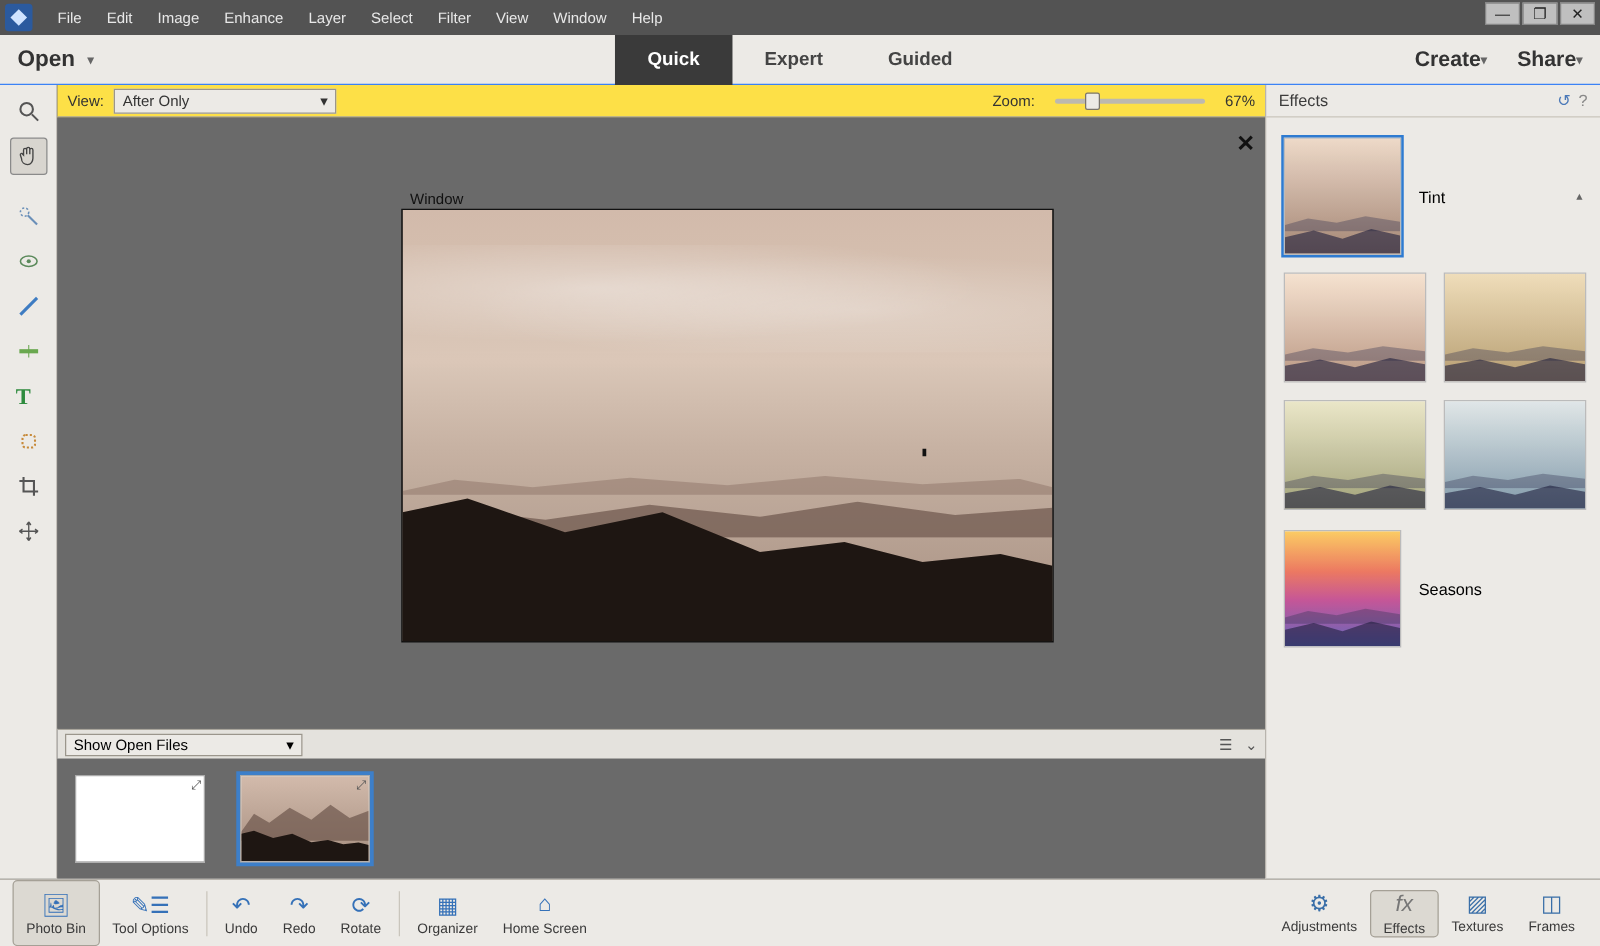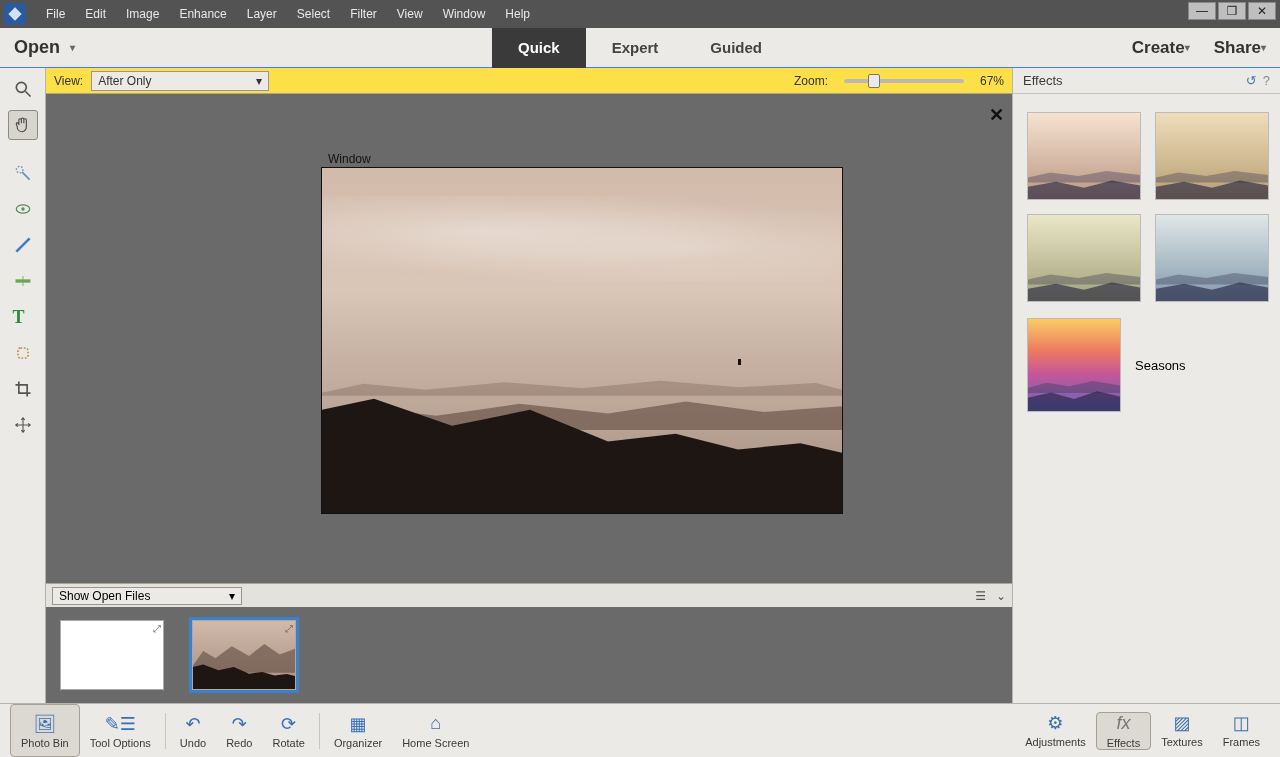--- a/index.html
+++ b/index.html
@@ -264,20 +264,28 @@
 
   <div class="effects-panel">
     <div class="effects-head">
       <span>Effects</span>
       <div class="effects-head-icons">
         <span>↺</span>
         <span style="color:#888;">?</span>
       </div>
     </div>
     <div class="effects-body">
+      <div class="fx-row selected">
+        <div class="fx-thumb lk-tint">
+            <div class="sky"></div>
+            <div class="mnt"></div>
+          </div>
+        <span>Tint</span>
+        <span class="fx-collapse">▴</span>
+      </div>
       <div class="fx-grid">
         <div class="var-thumb v1">
             <div class="sky"></div>
             <div class="mnt"></div>
           </div>
         <div class="var-thumb v2">
             <div class="sky"></div>
             <div class="mnt"></div>
           </div>
         <div class="var-thumb v3">

